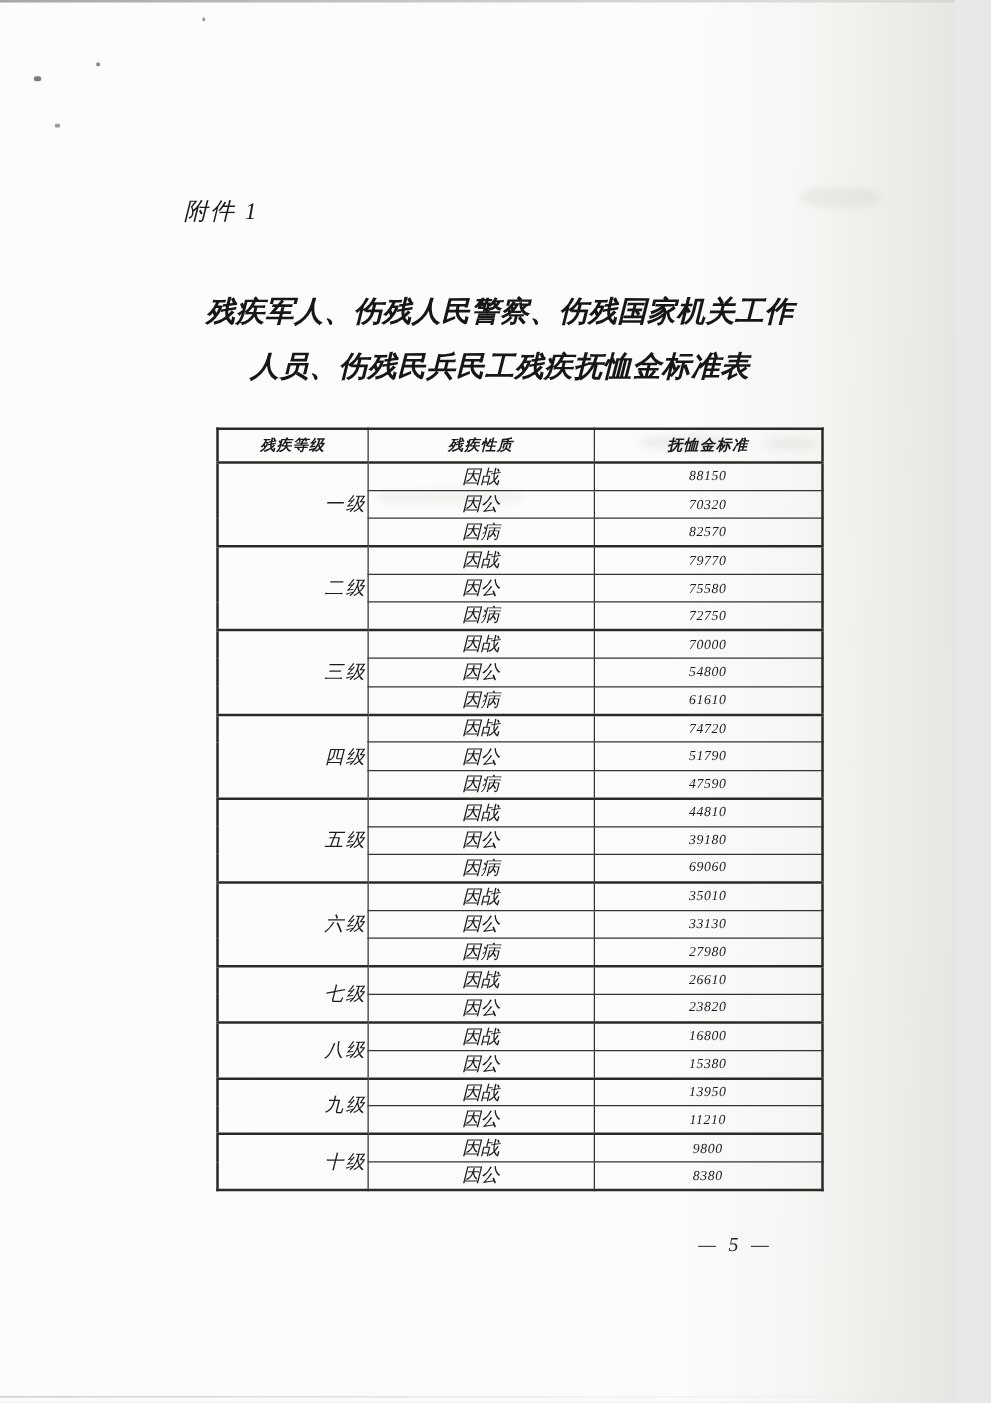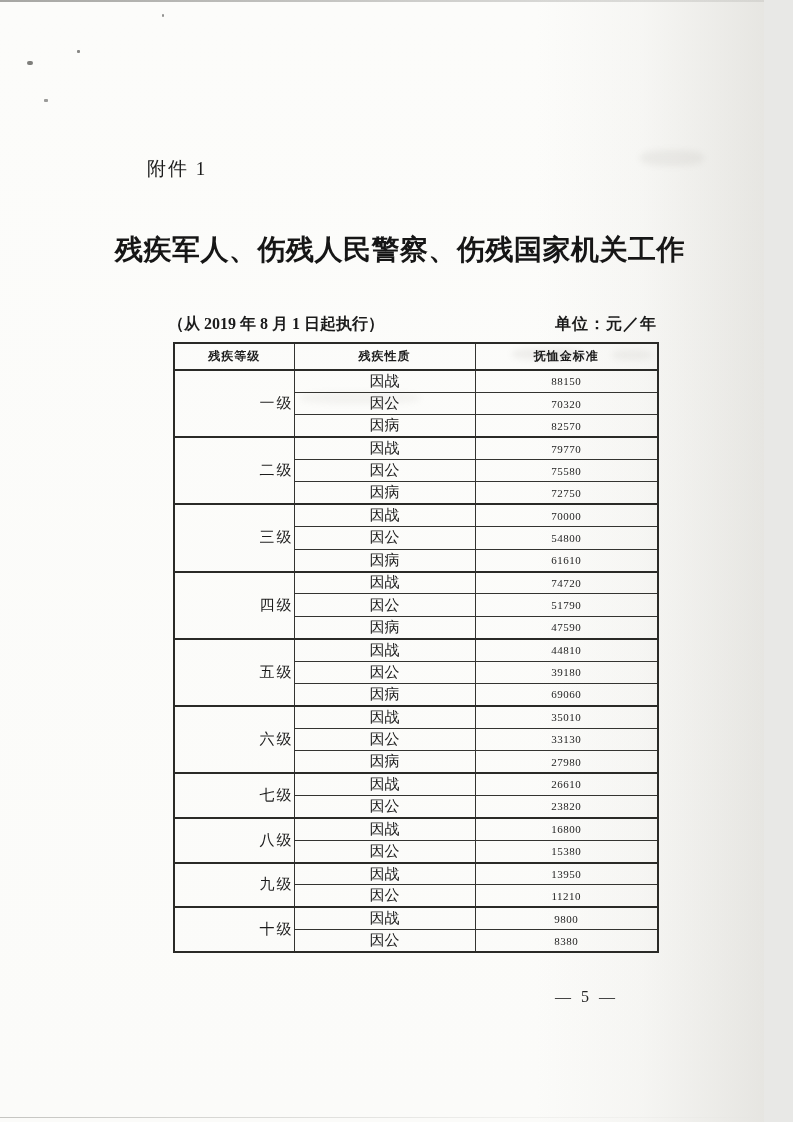--- a/index.html
+++ b/index.html
@@ -10,20 +10,21 @@
     color: #1d1d1d;
     overflow: hidden;
   }
   .sheet {
     position: relative;
     width: 764px; height: 1122px;
     background:
       linear-gradient(to left, rgba(196,194,187,0.38), rgba(196,194,187,0.10) 16%, rgba(196,194,187,0) 30%),
       linear-gradient(180deg, #fcfcfa 0%, #fbfbf9 100%);
     overflow: hidden;
+    font-style: italic;
   }
   
   .edge-top {
     position: absolute; top: 0; left: 0; right: 0; height: 2px;
     background: linear-gradient(to right, rgba(120,120,116,.65), rgba(120,120,116,.35) 55%, rgba(120,120,116,.15));
   }
   .edge-bottom {
     position: absolute; bottom: 4px; left: 0; right: 0; height: 1px;
     background: linear-gradient(to right, rgba(130,130,125,.45), rgba(130,130,125,.10) 65%, rgba(130,130,125,0));
   }
@@ -38,21 +39,21 @@
   .bleed.b3 { left: 612px; top: 350px; width: 40px; height: 10px; opacity: .10; }
   .bleed.b4 { left: 300px; top: 392px; width: 120px; height: 12px; opacity: .08; }
 
   .attachment {
     position: absolute; left: 147px; top: 156px;
     font-size: 19px; letter-spacing: 2px; color: #1c1c1c;
   }
   .title {
     position: absolute; left: 52px; right: 16px; top: 228px;
     margin: 0; text-align: center;
-    font-size: 28px; font-weight: bold; line-height: 44px;
+    font-size: 23px; font-weight: bold; line-height: 44px;
     letter-spacing: 0.5px; color: #161616;
   }
   .meta {
     position: absolute; left: 168px; top: 314px; width: 489px;
     display: flex; justify-content: space-between; align-items: flex-end;
     font-size: 16px; font-weight: bold; color: #1b1b1b;
   }
   .meta .unit { letter-spacing: 1px; }
 
   table.std {
@@ -95,26 +96,23 @@
   <div class="speck s4"></div>
   <div class="bleed b1"></div>
   <div class="bleed b2"></div>
   <div class="bleed b3"></div>
   <div class="bleed b4"></div>
 
   <div class="attachment">附件 1</div>
 
   <h1 class="title">
     <span>残疾军人、伤残人民警察、伤残国家机关工作</span><br>
+    <span>人员、伤残民兵民工残疾抚恤金标准表</span>
   </h1>
 
-  <div class="meta">
-    <span class="effective">（从 2019 年 8 月 1 日起执行）</span>
-    <span class="unit">单位：元／年</span>
-  </div>
 
   <table class="std">
     <colgroup>
         <col class="c1">
         <col class="c2">
         <col class="c3">
       </colgroup>
     <thead>
       <tr>
         <th>残疾等级</th>

